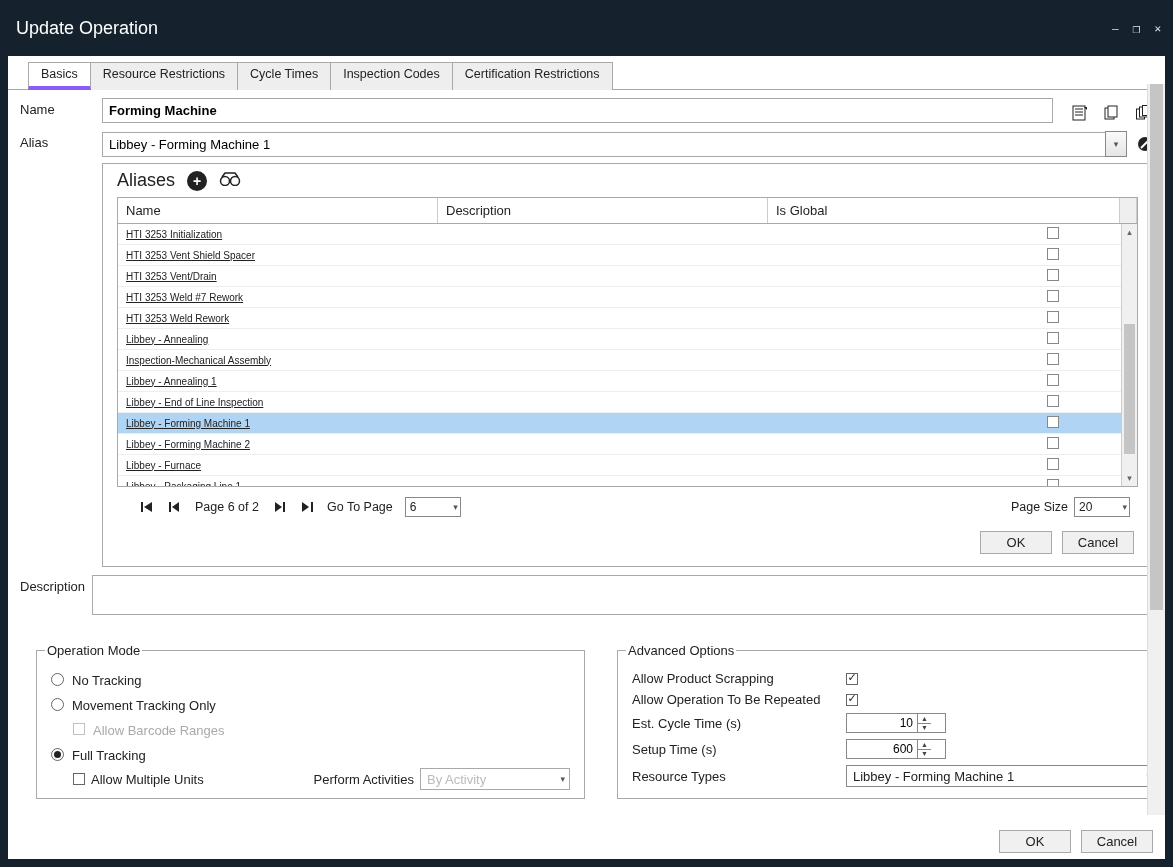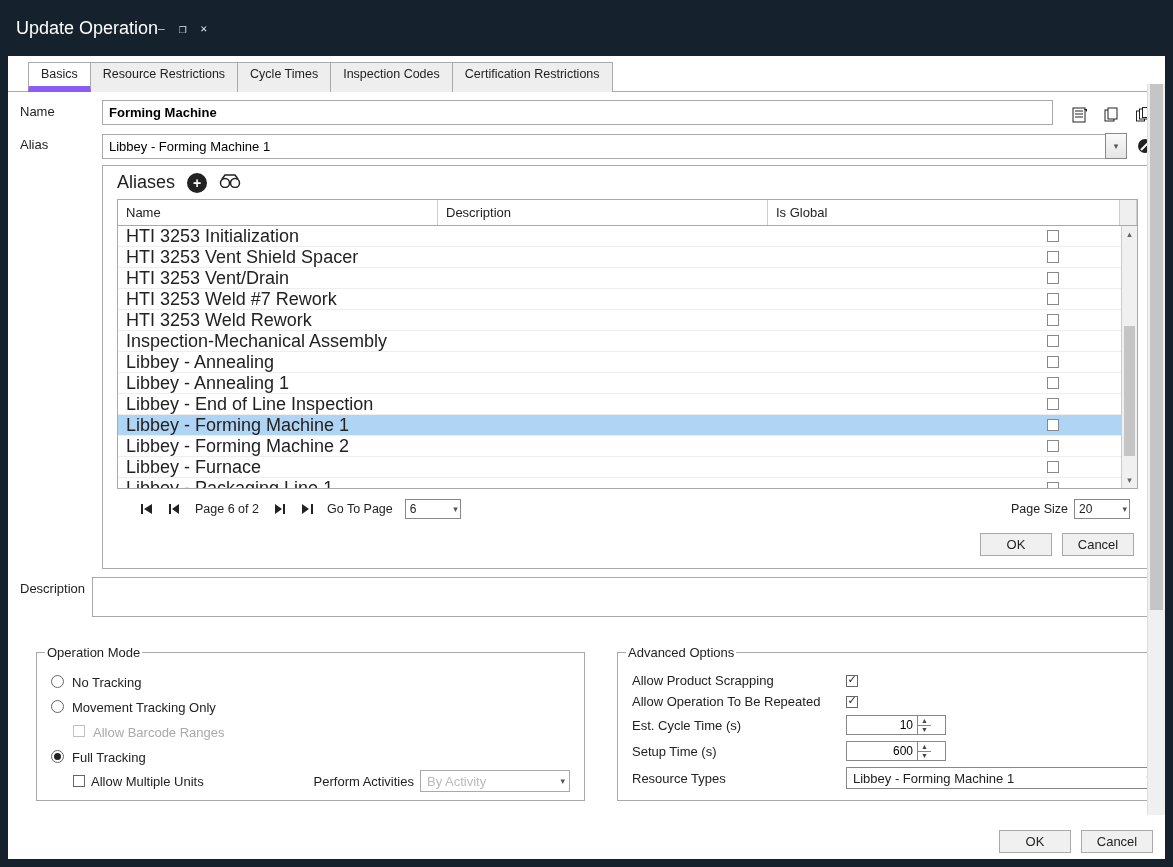--- a/index.html
+++ b/index.html
@@ -14,21 +14,21 @@
     width: 1173px;
     height: 867px;
     background: #15222e;
     position: relative;
   }
   .titlebar {
     height: 56px;
     color: #fff;
     display: flex;
     align-items: center;
-    justify-content: flex-start;
+    justify-content: space-between;
     padding: 0 12px 0 16px;
     font-size: 18px;
     font-weight: 300;
   }
   .win-controls { display:flex; gap:14px; align-items:center; }
   .win-controls span { color:#e0e4e8; font-size:11px; cursor:pointer; font-family: monospace; }
   .client {
     position:absolute;
     top:56px; left:8px; right:8px; bottom:8px;
     background:#fff;
@@ -42,21 +42,21 @@
     padding: 4px 12px 5px 12px;
     border: 1px solid #a9a9a9;
     border-bottom:none;
     background: #eee;
     font-size:12.5px;
     cursor:pointer;
     margin-right:-1px;
   }
   .tab.active {
     background:#fff;
-    border-bottom:6px solid #8b5cf6;
+    border-bottom:4px solid #8b5cf6;
     position:relative;
     z-index:2;
   }
   .tabline {
     height:1px; background:#a9a9a9; margin-top:-1px;
   }
   .content {
     padding: 8px 12px 12px 12px;
     height: calc(100% - 80px);
     overflow:hidden;
@@ -117,21 +117,21 @@
   }
   .grid-head { display:flex; border-bottom:1px solid #a9a9a9;}
   .grid-head .cell { padding:5px 8px; font-size:13px; border-right:1px solid #ccc;}
   .col-name { flex: 0 0 320px; }
   .col-desc { flex: 0 0 330px; }
   .col-glob { flex: 1; text-align:left; }
   .col-cb   { flex: 0 0 168px; text-align:center;}
   .col-sc   { flex: 0 0 16px; background:#efefef; }
   .grid-body { max-height:262px; overflow:hidden; position:relative; }
   .grid-row { display:flex; border-bottom:1px solid #eee; height:21px; align-items:center; cursor:pointer;}
-  .grid-row .cell { padding:2px 8px; font-size:18px; overflow:hidden; white-space:nowrap;}
+  .grid-row .cell { padding:2px 8px; font-size:10px; overflow:hidden; white-space:nowrap;text-decoration:underline;}
   .grid-row.selected { background:#b0d4f3; }
   .cb { width:12px;height:12px;border:1px solid #888; display:inline-block; background:#fff;}
   .grid-scroll { position:absolute; right:0; top:0; bottom:0; width:16px; background:#f0f0f0; border-left:1px solid #ccc;}
   .grid-scroll .ar { height:16px; text-align:center; font-size:9px; line-height:16px; color:#666; cursor:pointer;}
   .grid-scroll .thumb { position:absolute; left:2px; right:2px; top:100px; height:130px; background:#c5c5c5;}
 
   .pager { display:flex; align-items:center; gap:10px; padding:10px 4px 0 4px;}
   .pager-left { display:flex; align-items:center; gap:12px; padding-left:18px;}
   .nav-btn { width:16px;height:16px;display:flex;align-items:center;justify-content:center;cursor:pointer; color:#222;}
   .nav-btn svg { display:block;}
@@ -330,27 +330,27 @@
                     <div class="cell col-glob"></div>
                     <div class="cell col-cb"><span class="cb"></span></div>
                   </div>
                   <div class="grid-row">
                     <div class="cell col-name">HTI 3253 Weld Rework</div>
                     <div class="cell col-desc"></div>
                     <div class="cell col-glob"></div>
                     <div class="cell col-cb"><span class="cb"></span></div>
                   </div>
                   <div class="grid-row">
+                    <div class="cell col-name">Libbey - Annealing</div>
+                    <div class="cell col-desc"></div>
+                    <div class="cell col-glob"></div>
+                    <div class="cell col-cb"><span class="cb"></span></div>
+                  </div>
+                  <div class="grid-row">
                     <div class="cell col-name">Inspection-Mechanical Assembly</div>
-                    <div class="cell col-desc"></div>
-                    <div class="cell col-glob"></div>
-                    <div class="cell col-cb"><span class="cb"></span></div>
-                  </div>
-                  <div class="grid-row">
-                    <div class="cell col-name">Libbey - Annealing</div>
                     <div class="cell col-desc"></div>
                     <div class="cell col-glob"></div>
                     <div class="cell col-cb"><span class="cb"></span></div>
                   </div>
                   <div class="grid-row">
                     <div class="cell col-name">Libbey - Annealing 1</div>
                     <div class="cell col-desc"></div>
                     <div class="cell col-glob"></div>
                     <div class="cell col-cb"><span class="cb"></span></div>
                   </div>

